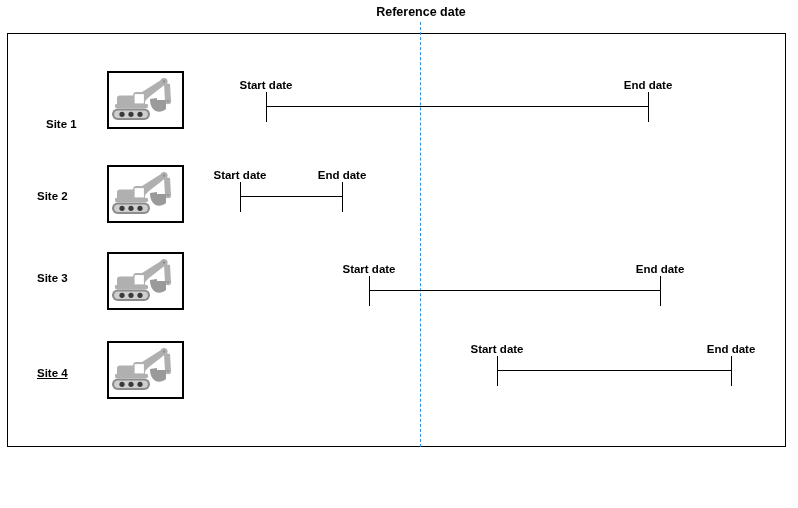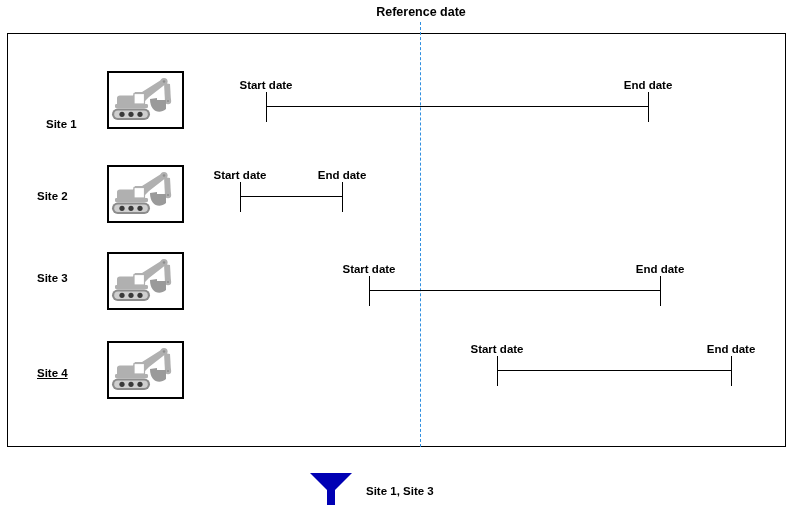--- a/index.html
+++ b/index.html
@@ -261,21 +261,14 @@
 </div>
       <div class="abs timeline" style="left: 497px; top: 356px; width: 234px;">
         <div class="rail" style="width: 234px;"></div>
         <div class="tick start"></div>
         <div class="tick end" style="left: 234px;"></div>
         <div class="edge-label start-lbl" style="left: 0px;">Start date</div>
         <div class="edge-label end-lbl" style="left: 234px;">End date</div>
       </div>
     </div>
 
-  <div id="legend-row" class="abs">
-    <svg id="filter-icon" width="46" height="36" viewBox="0 0 46 36">
-      <polygon id="funnel-cup" points="2,3 44,3 27,20 19,20" fill="#0000b4"></polygon>
-      <rect id="funnel-stem" x="19" y="20" width="8" height="15" fill="#0000b4"></rect>
-    </svg>
-    <div id="legend-text">Site 1, Site 3</div>
-  </div>
 
 </div>
 
 </body></html>

